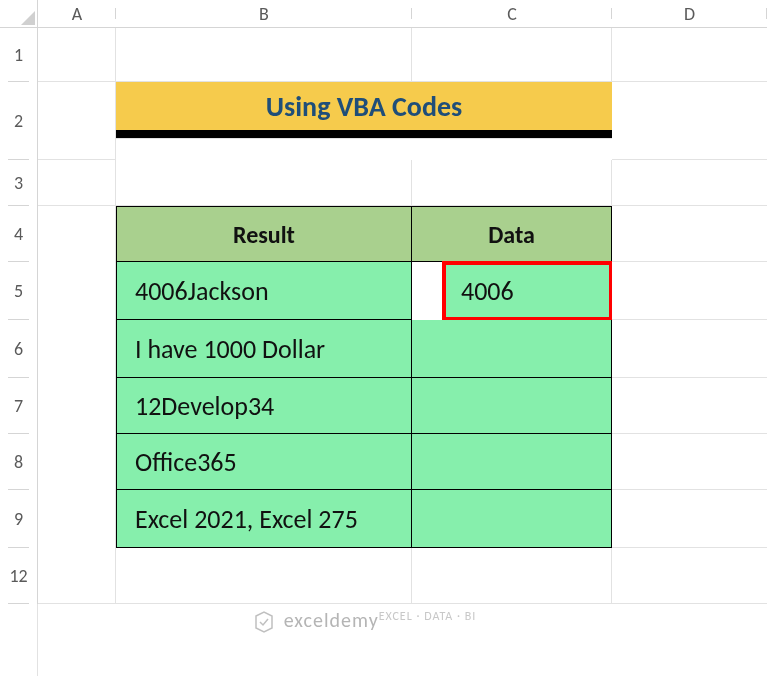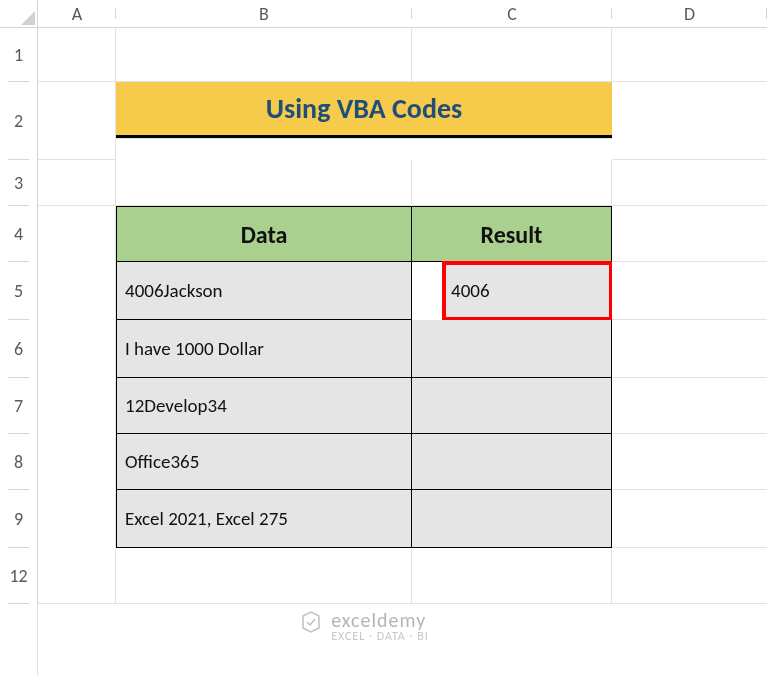--- a/index.html
+++ b/index.html
@@ -63,47 +63,47 @@
     padding: 0;
   }
   .title-band {
     width: 100%;
     height: 56px;
     background: #f6cb4c;
     outline: 1px solid #e2e2e2;
     display: flex;
     align-items: center;
     justify-content: center;
-    border-bottom: 3px solid #000000;
+    border-bottom: 8px solid #000000;
   }
   .title-text {
     font-size: 28px;
     font-weight: 700;
     color: #1f4e79;
   }
 
   
   .th {
     background: #a9d08e;
     font-size: 24px;
     font-weight: 700;
     color: #111;
     display: flex;
     align-items: center;
     justify-content: center;
     border: 1px solid #000;
   }
   .td {
-    font-size: 19px;
+    font-size: 26px;
     color: #111;
-    padding: 0 8px;
+    padding: 0 18px;
     display: flex;
     align-items: center;
     border: 1px solid #000;
-    background: #e5e5e5;
+    background: #86efac;
   }
   .th + .th, .td + .td { border-left: none; }
 
   .highlight {
     outline: 4px solid #ff0000;
     outline-offset: -3px;
     margin-left: 31px;
   }
 
   
@@ -116,21 +116,21 @@
     gap: 8px;
     padding-top: 6px;
     opacity: 1;
     color: #b5b5b5;
   }
   .wm-icon {
     width: 24px;
     height: 24px;
     position: relative;
   }
-  .wm-text { display: flex; flex-direction: column; line-height: 1; }
+  .wm-text { display: flex; flex-direction: row; line-height: 1; }
   .wm-main { font-size: 20px; font-weight: 400; letter-spacing: 1px; }
   .wm-sub { font-size: 12px; letter-spacing: 1px; color: #c8c8c8; }
 </style>
 </head>
 <body>
 
 <div class="sheet">
 
   <div class="corner">
     <svg width="14" height="14" viewBox="0 0 14 14">
@@ -159,22 +159,22 @@
   <div class="cell gridline-b"></div>
 
   <div class="row-head">3</div>
   <div class="cell gridline-b gridline-r"></div>
   <div class="cell gridline-b gridline-r"></div>
   <div class="cell gridline-b gridline-r"></div>
   <div class="cell gridline-b"></div>
 
   <div class="row-head">4</div>
   <div class="cell gridline-r"></div>
+  <div class="th">Result</div>
   <div class="th">Data</div>
-  <div class="th">Result</div>
   <div class="cell gridline-b"></div>
 
   <div class="row-head">5</div>
   <div class="cell gridline-r"></div>
   <div class="td row-b" style="border-top:none">4006Jackson</div>
   <div class="td row-b highlight" style="border-top:none">4006</div>
   <div class="cell gridline-b"></div>
 
   <div class="row-head">6</div>
   <div class="cell gridline-r"></div>

